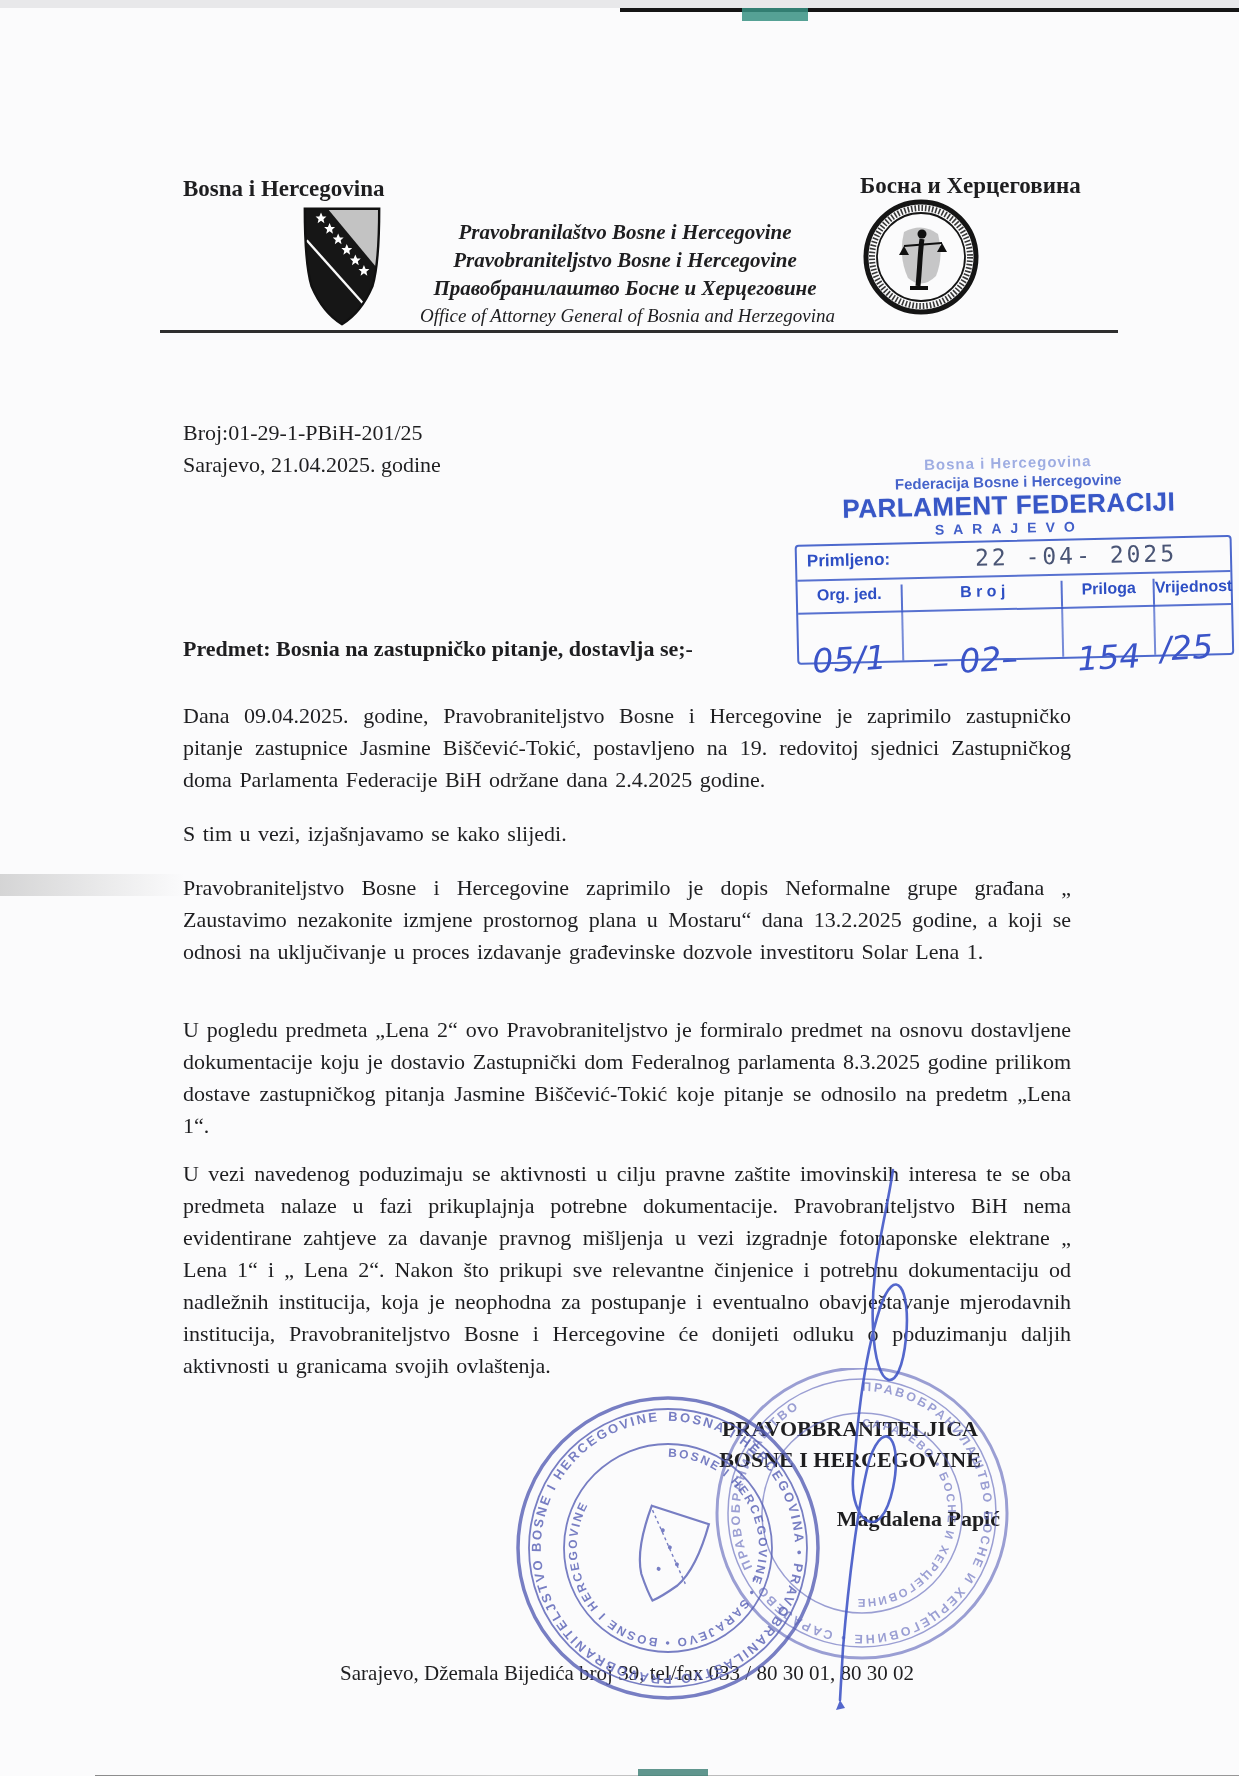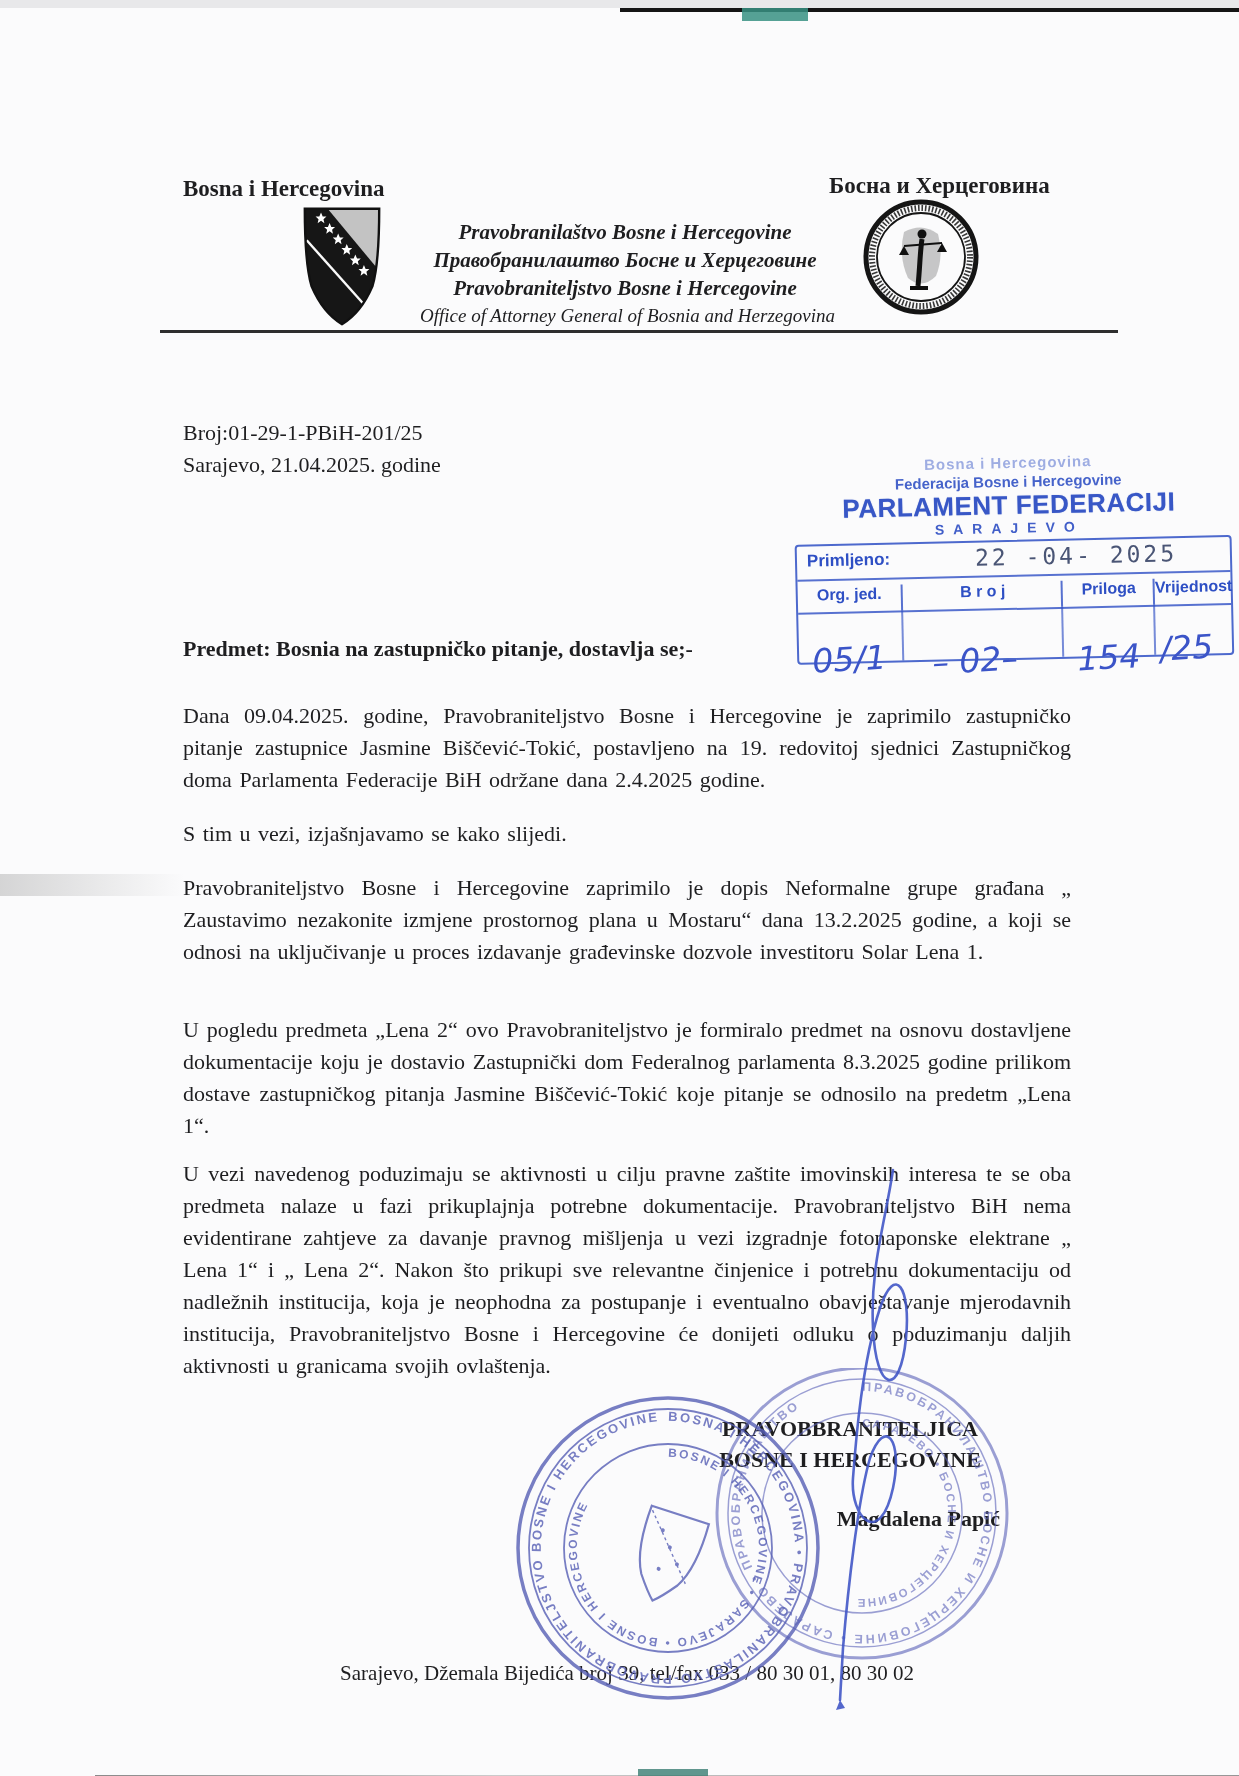--- a/index.html
+++ b/index.html
@@ -68,21 +68,21 @@
 
 <div class="page">
 
   <div class="abs strip-top"></div>
   <div class="abs teal-top"></div>
   <div class="abs streak"></div>
   <div class="abs strip-bottom"></div>
   <div class="abs teal-bottom"></div>
 
   <div class="abs country" style="left:183px;top:168px;">Bosna i Hercegovina</div>
-  <div class="abs country" style="left:829px;top:165px;">Босна и Херцеговина</div>
+  <div class="abs country" style="left:860px;top:165px;">Босна и Херцеговина</div>
 
   <svg class="abs" style="left:299px;top:196px;" width="86" height="124" viewBox="0 0 90 130">
     <defs>
       <path id="star" d="M0,-6 L1.76,-1.85 L5.71,-1.85 L2.6,1 L3.53,5.1 L0,2.6 L-3.53,5.1 L-2.6,1 L-5.71,-1.85 L-1.76,-1.85 Z" fill="#fff"></path>
       <clipPath id="shieldClip">
         <path d="M6,5 H84 Q84,62 77,86 Q65,114 45,126 Q25,114 13,86 Q6,62 6,5 Z"></path>
       </clipPath>
     </defs>
     <g clip-path="url(#shieldClip)">
       <rect x="0" y="0" width="90" height="130" fill="#161616"></rect>
@@ -93,22 +93,22 @@
       <use href="#star" transform="translate(41,37)"></use>
       <use href="#star" transform="translate(50,48)"></use>
       <use href="#star" transform="translate(59,59)"></use>
       <use href="#star" transform="translate(68,70)"></use>
     </g>
     <path d="M6,5 H84 Q84,62 77,86 Q65,114 45,126 Q25,114 13,86 Q6,62 6,5 Z" fill="none" stroke="#111" stroke-width="2.5"></path>
   </svg>
 
   <div class="abs org-block">
     <div class="org-line">Pravobranilaštvo Bosne i Hercegovine</div>
+    <div class="org-line">Pravobraniteljstvo Bosne i Hercegovine</div>
     <div class="org-line">Правобранилаштво Босне и Херцеговине</div>
-    <div class="org-line">Pravobraniteljstvo Bosne i Hercegovine</div>
     <div class="org-line en">Office of Attorney General of Bosnia and Herzegovina</div>
   </div>
 
   <svg class="abs" style="left:862px;top:190px;" width="118" height="118" viewBox="0 0 118 118">
     <circle cx="59" cy="59" r="55" fill="none" stroke="#151515" stroke-width="5"></circle>
     <circle cx="59" cy="59" r="49" fill="none" stroke="#151515" stroke-width="6" stroke-dasharray="1.6 1.9" opacity=".85"></circle>
     <circle cx="59" cy="59" r="44" fill="none" stroke="#151515" stroke-width="1.8"></circle>
     <path d="M42,34 Q60,24 76,36 Q82,58 74,78 Q60,92 46,80 Q36,58 42,34 Z" fill="#9a9a9a" opacity=".55"></path>
     <circle cx="60" cy="36" r="4.5" fill="#101010"></circle>
     <path d="M60,41 C58,54 58,68 56,88" stroke="#101010" stroke-width="5" fill="none"></path>

